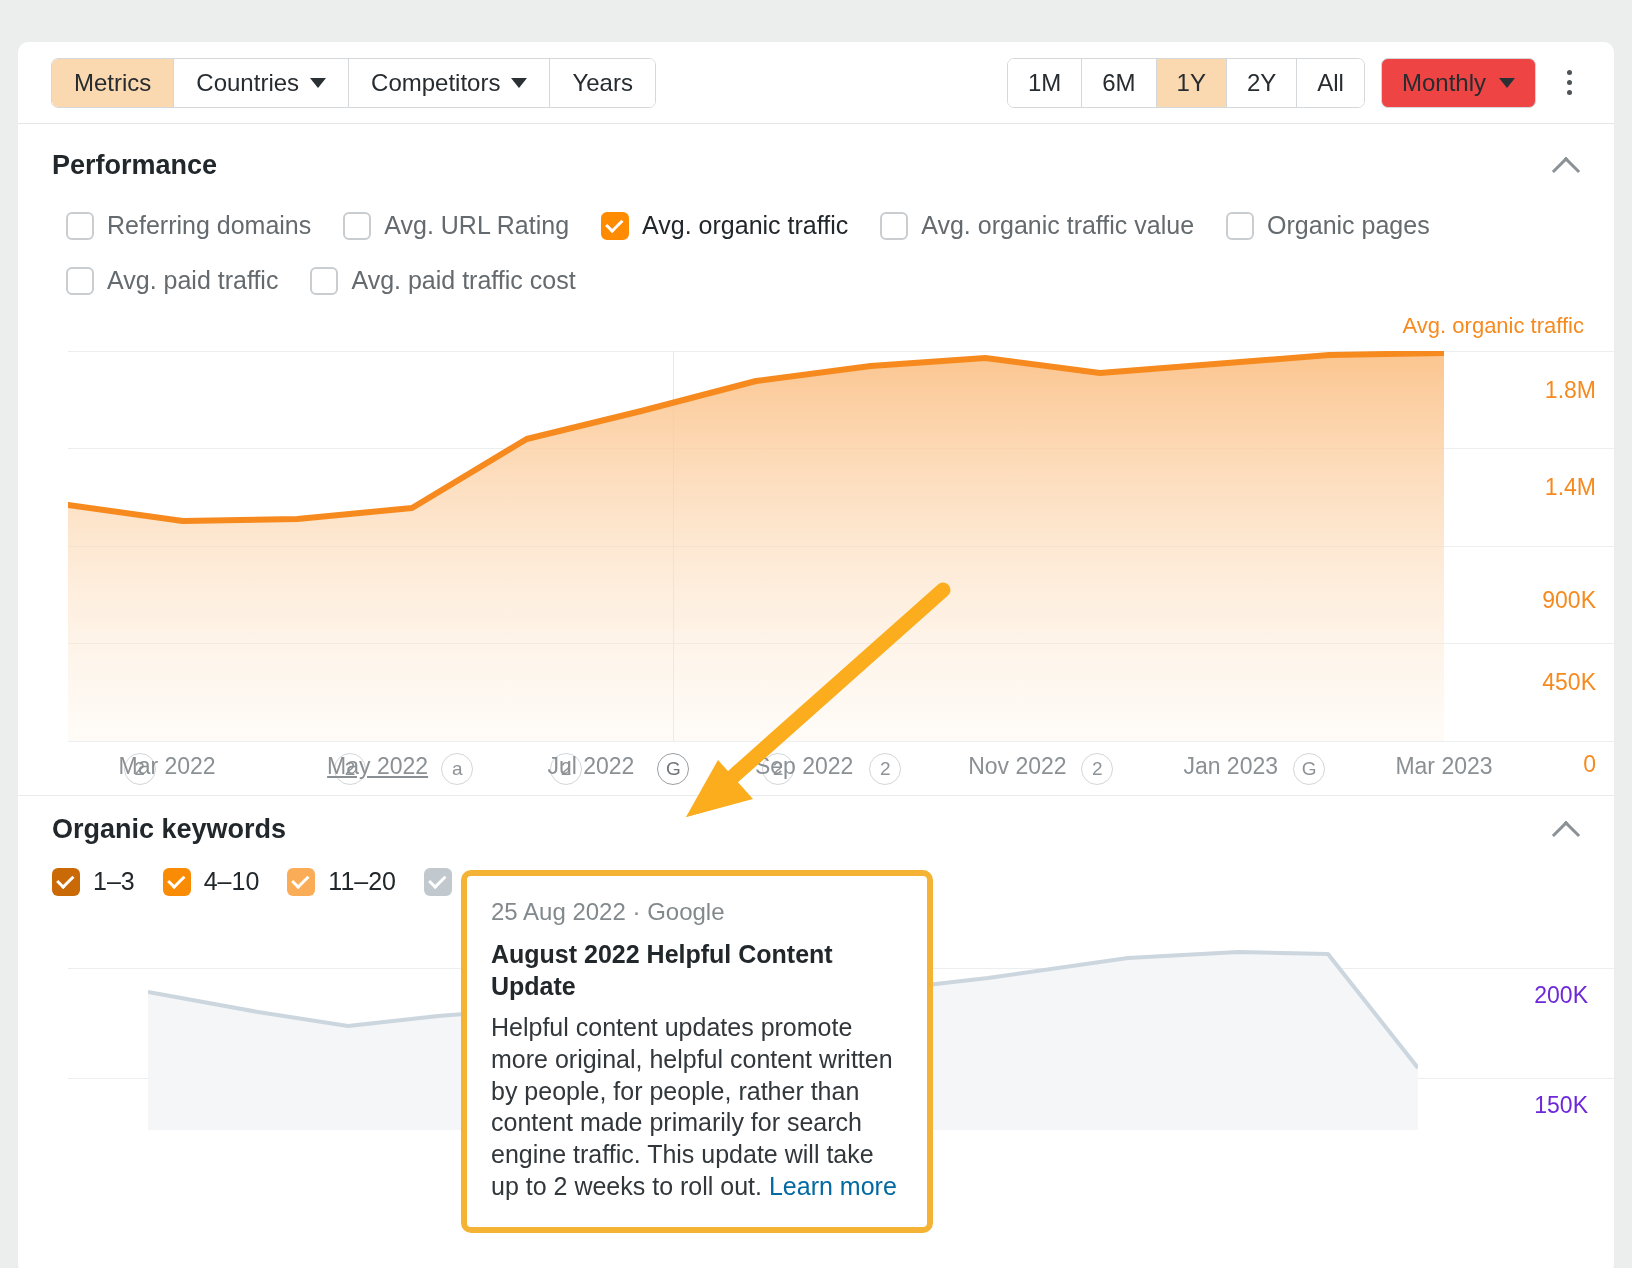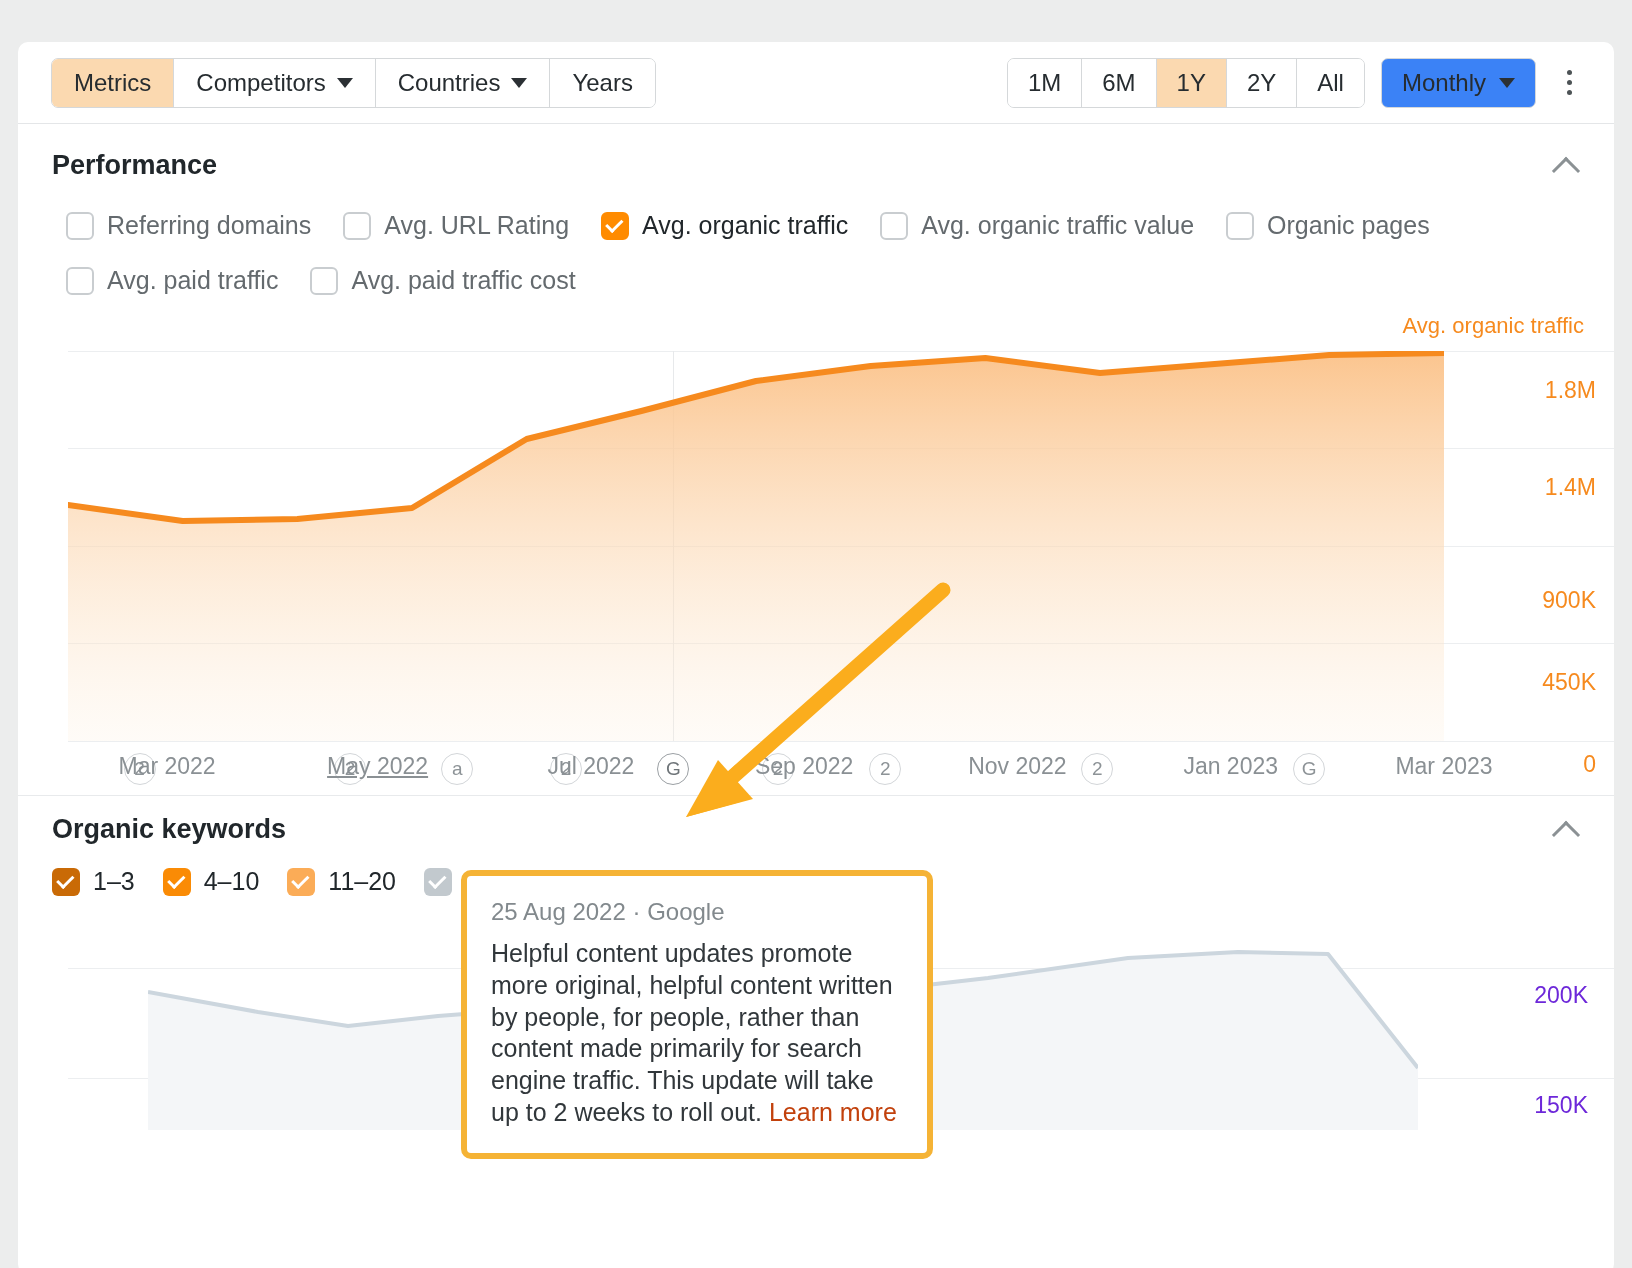--- a/index.html
+++ b/index.html
@@ -60,21 +60,21 @@
   .left-group { position: absolute; left: 33px; }
   .right-group {
     position: absolute; right: 30px;
     display: flex; align-items: center; gap: 16px;
   }
   .seg.period > .segbtn { padding: 0 20px; min-width: 58px; }
   .dropdown-btn {
     display: flex; align-items: center; gap: 13px;
     height: 50px; padding: 0 20px;
     border: 1px solid #d5d8da; border-radius: 7px;
-    background: #3b82f6; font-size: 24px; color: #262c30;
+    background: #ef4444; font-size: 24px; color: #262c30;
     cursor: pointer; white-space: nowrap;
   }
   .kebab {
     width: 30px; height: 50px;
     display: flex; flex-direction: column;
     align-items: center; justify-content: center; gap: 5px;
     cursor: pointer; margin-left: 2px;
   }
   .kebab i { width: 5px; height: 5px; border-radius: 50%; background: #4d5356; display:block; }
 
@@ -152,21 +152,21 @@
     width: 472px;
     background: #fff;
     border: 6px solid #f5b335;
     border-radius: 10px;
     padding: 22px 24px 24px 24px;
     z-index: 40;
   }
   .tt-meta { font-size: 24px; color: #82898d; margin-bottom: 12px; }
   .tt-title { font-size: 25px; font-weight: bold; color: #21272b; line-height: 1.28; margin-bottom: 10px; }
   .tt-body { font-size: 25px; color: #31373b; line-height: 1.27; }
-  .tt-link { color: #c2410c; cursor: pointer; }
+  .tt-link { color: #0369a1; cursor: pointer; }
 
   
   .arrow-svg { position: absolute; left: 0; top: 0; pointer-events: none; z-index: 30; }
 
   
   .lower { position: relative; margin-top: 12px; border-top: 1px solid #e8eaec; padding-top: 18px; }
   .kw-row { display: flex; align-items: center; padding: 0 34px; margin-top: 22px; }
   .kw-item { display: flex; align-items: center; gap: 13px; margin-right: 28px; }
   .kw-cb {
     width: 28px; height: 28px; border-radius: 6px;
@@ -189,25 +189,25 @@
 <div class="app">
 
   <div class="toolbar">
 
     <div class="left-group">
       <div class="seg">
         <div class="segbtn active">
           <span>Metrics</span>
         </div>
         <div class="segbtn">
+          <span>Countries</span>
+          <span class="caret"></span>
+        </div>
+        <div class="segbtn">
           <span>Competitors</span>
-          <span class="caret"></span>
-        </div>
-        <div class="segbtn">
-          <span>Countries</span>
           <span class="caret"></span>
         </div>
         <div class="segbtn">
           <span>Years</span>
         </div>
       </div>
     </div>
 
     <div class="right-group">
       <div class="seg period">
@@ -392,16 +392,17 @@
   </div>
 
   <svg class="arrow-svg" width="1596" height="1232">
     <line x1="925" y1="548" x2="700" y2="748" stroke="#fbad1d" stroke-width="15" stroke-linecap="round"></line>
     <polygon points="668,775 722,760 706,740 718,722" fill="#fbad1d"></polygon>
     <polygon points="668,775 735,757 700,718" fill="#fbad1d"></polygon>
   </svg>
 
   <div class="tooltip">
     <div class="tt-meta">25 Aug 2022 · Google</div>
+    <div class="tt-title">August 2022 Helpful Content Update</div>
     <div class="tt-body"><span>Helpful content updates promote more original, helpful content written by people, for people, rather than content made primarily for search engine traffic. This update will take up to 2 weeks to roll out. </span><span class="tt-link">Learn more</span></div>
   </div>
 
 </div>
 
 </body></html>

